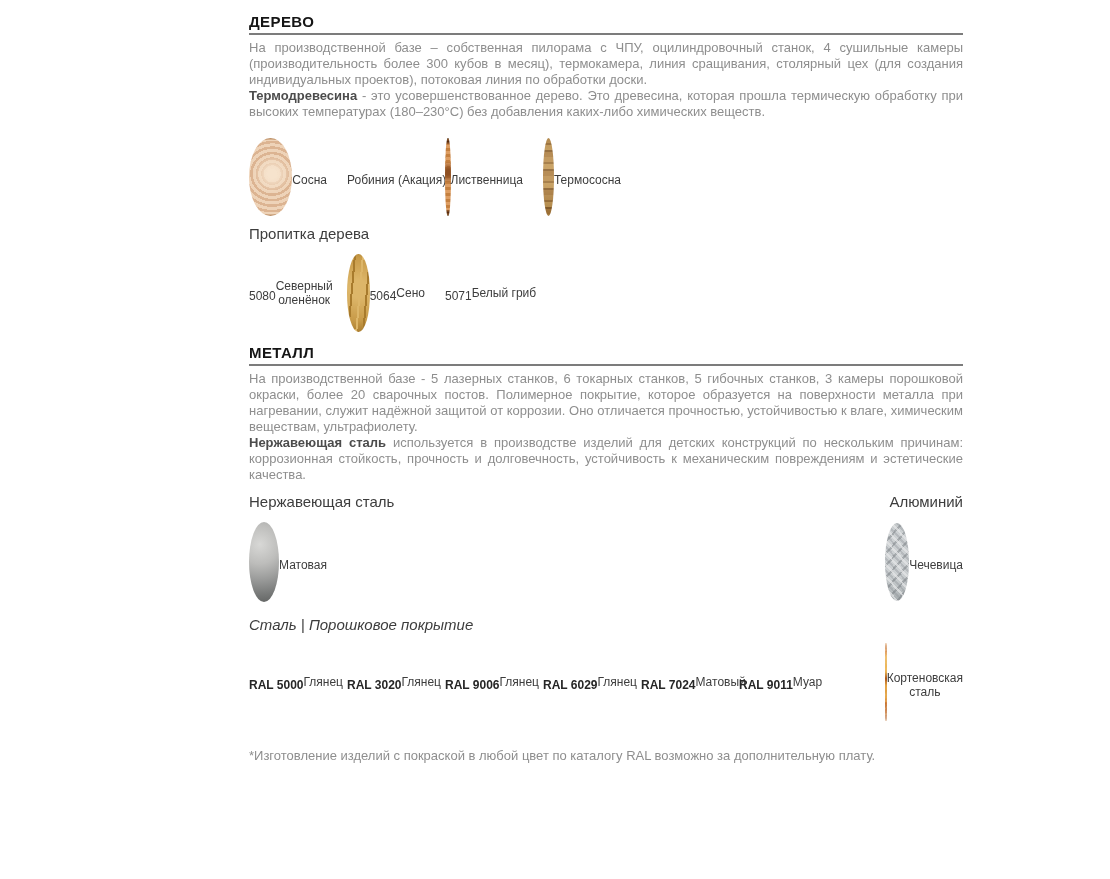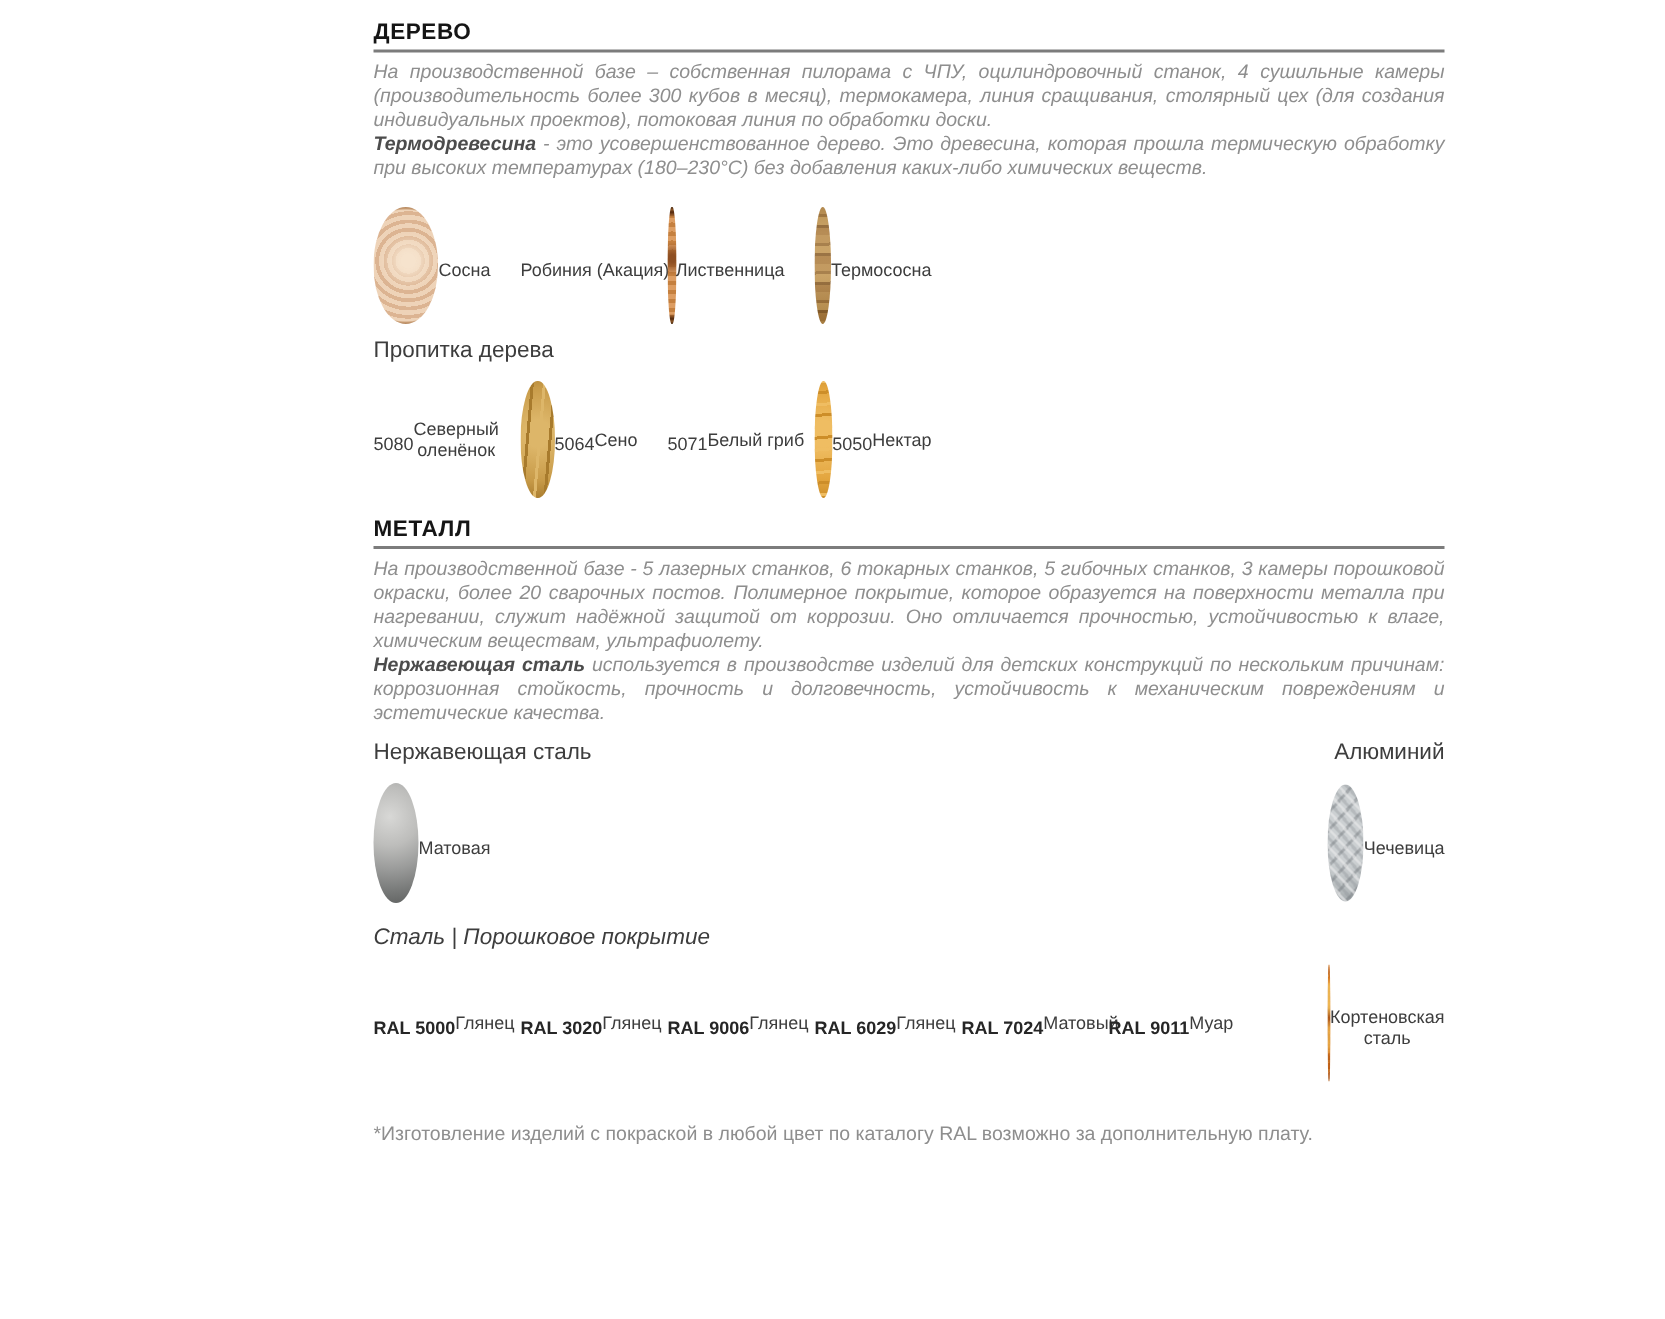--- a/index.html
+++ b/index.html
@@ -3,21 +3,21 @@
 <meta charset="utf-8">
 <style>
   * { margin:0; padding:0; box-sizing:border-box; }
   html,body { background:#fff; }
   body { font-family:"Liberation Sans", sans-serif; }
   .page { position:relative; width:1086px; height:879px; background:#ffffff; overflow:hidden; }
   .content { margin-left:249px; width:714px; padding-top:13px; }
 
   .section-title { font-size:15px; font-weight:700; letter-spacing:.4px; color:#151515; line-height:17px; }
   .rule { height:2px; background:#7c7c7c; margin-top:3px; }
-  .body-text { margin-top:5px; font-size:13px; line-height:16px; color:#8e8e8e; text-align:justify;font-style:italic; }
+  .body-text { margin-top:5px; font-size:13px; line-height:16px; color:#8e8e8e; text-align:justify; }
   .body-text strong { color:#4c4c4c; font-weight:700; }
 
   .subhead { font-size:15px; color:#3d3d3d; line-height:18px; }
   .subhead-row { display:flex; justify-content:space-between; align-items:flex-end; }
 
   .swatch-row { display:flex; gap:20px; }
   .swatch { width:78px; display:flex; flex-direction:row; align-items:center; flex:0 0 auto; }
   .push-right { margin-left:auto; }
   .swatch-label { margin-top:5px; font-size:12px; line-height:14px; color:#3d3d3d; white-space:nowrap; text-align:center; }
   .swatch-label.sub { margin-top:0; }
@@ -137,25 +137,20 @@
       <div class="swatch">
         <div class="disc imp ga-vert" style="--base: #c89b49; --light: #ddb669; --dark: #a87b2d;"></div>
         <div class="swatch-label">5064</div>
         <div class="swatch-label sub">Сено</div>
       </div>
       <div class="swatch">
         <div class="disc imp ga-vert" style="--base: #9a6323; --light: #b37c35; --dark: #7b4b15;"></div>
         <div class="swatch-label">5071</div>
         <div class="swatch-label sub">Белый гриб</div>
       </div>
-      <div class="swatch">
-        <div class="disc imp ga-horiz" style="--base: #e3a53e; --light: #efbd62; --dark: #cd8e29;"></div>
-        <div class="swatch-label">5050</div>
-        <div class="swatch-label sub">Нектар</div>
-      </div>
     </div>
 
     <div class="section-title mt-metal">МЕТАЛЛ</div>
     <div class="rule"></div>
     <p class="body-text"><span>На производственной базе - 5 лазерных станков, 6 токарных станков, 5 гибочных станков, 3 камеры порошковой окраски, более 20 сварочных постов. Полимерное покрытие, которое образуется на поверхности металла при нагревании, служит надёжной защитой от коррозии. Оно отличается прочностью, устойчивостью к влаге, химическим веществам, ультрафиолету.</span><br><strong>Нержавеющая сталь</strong><span> используется в производстве изделий для детских конструкций по нескольким причинам: коррозионная стойкость, прочность и долговечность, устойчивость к механическим повреждениям и эстетические качества.</span></p>
 
     <div class="subhead-row mt-sub">
       <div class="subhead">Нержавеющая сталь</div>
       <div class="subhead">Алюминий</div>
     </div>

